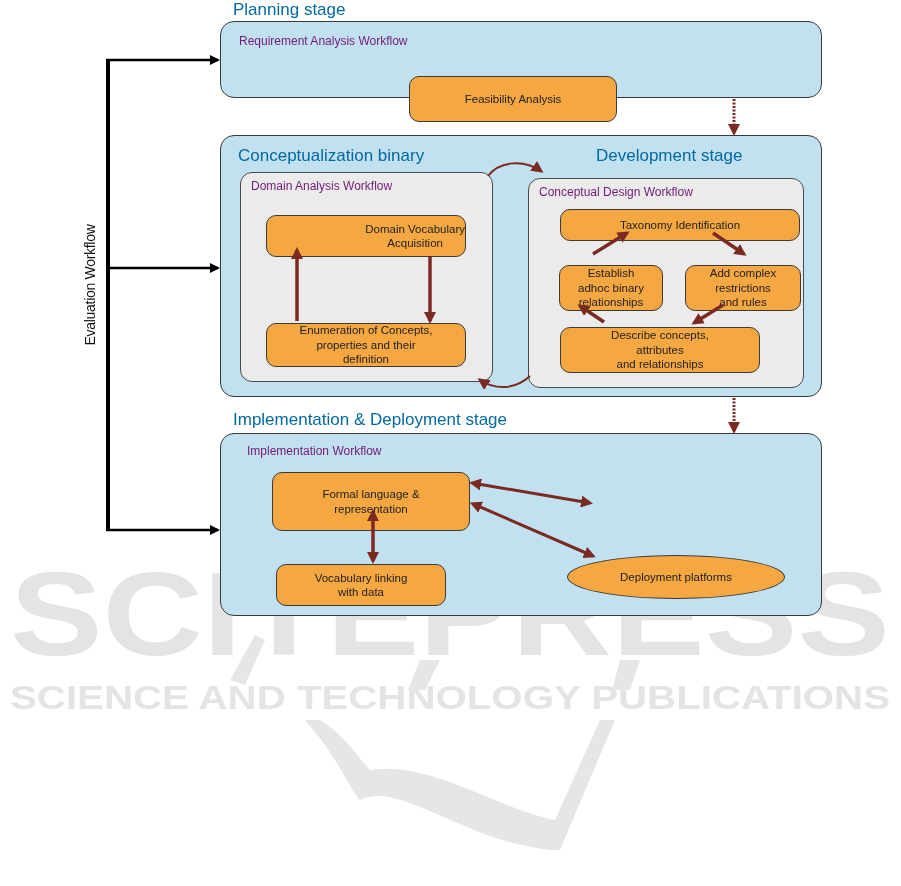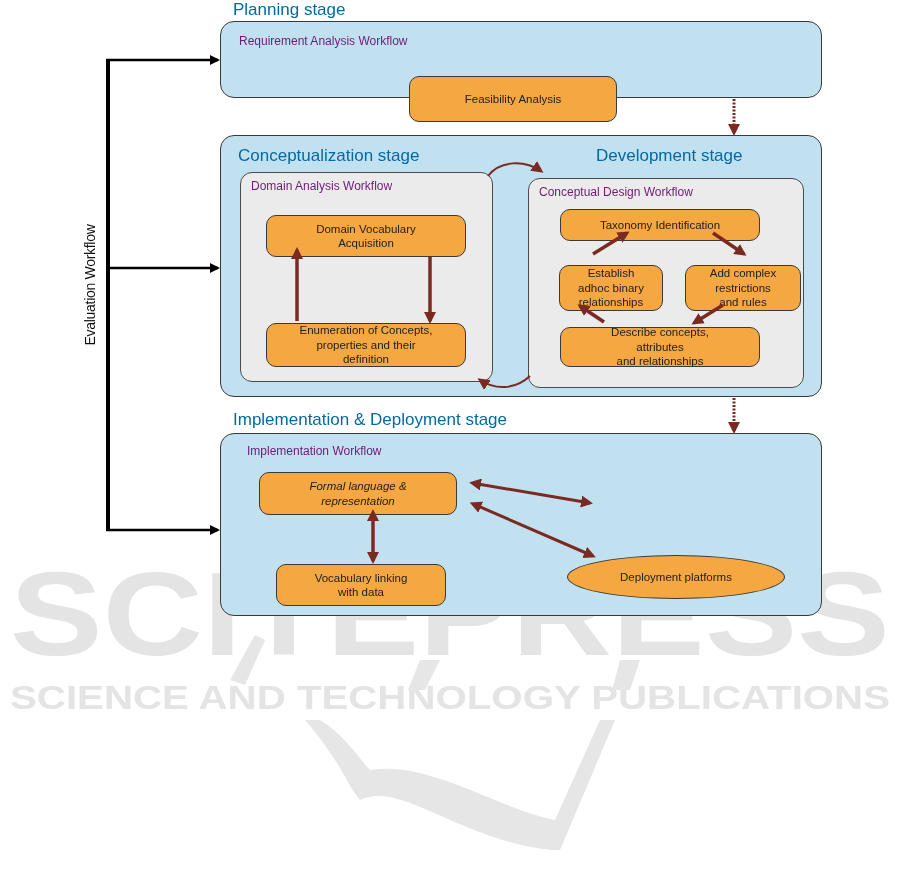--- a/index.html
+++ b/index.html
@@ -53,63 +53,63 @@
 
   <div class="stage-title" style="left:233px;top:0px;">Planning stage</div>
   <div class="panel" style="left:220px;top:21px;width:602px;height:77px;">
     <div class="wf-label" style="left:18px;top:12px;">Requirement Analysis Workflow</div>
     <div class="node" style="left:188px;top:34px;width:208px;height:46px;margin-top:20px;">
         <span>Feasibility Analysis</span>
       </div>
   </div>
 
   <div class="panel" style="left:220px;top:135px;width:602px;height:262px;">
-    <div class="stage-title" style="left:17px;top:10px;">Conceptualization stage</div>
+    <div class="stage-title" style="left:17px;top:10px;">Conceptualization binary</div>
     <div class="stage-title" style="left:375px;top:10px;">Development stage</div>
 
     <div class="subpanel" style="left:19px;top:36px;width:253px;height:210px;">
       <div class="wf-label" style="left:10px;top:6px;">Domain Analysis Workflow</div>
-      <div class="node" style="left:25px;top:42px;width:200px;height:42px;">
+      <div class="node" style="left:25px;top:42px;width:200px;height:42px;justify-content:flex-end;">
           <span>Domain Vocabulary
 Acquisition</span>
         </div>
       <div class="node" style="left:25px;top:150px;width:200px;height:44px;">
           <span>Enumeration of Concepts,
 properties and their
 definition</span>
         </div>
     </div>
 
     <div class="subpanel" style="left:307px;top:42px;width:276px;height:210px;text-decoration:underline;">
       <div class="wf-label" style="left:10px;top:6px;">Conceptual Design Workflow</div>
-      <div class="node" style="left:31px;top:30px;width:200px;height:32px;">
+      <div class="node" style="left:31px;top:30px;width:240px;height:32px;">
           <span>Taxonomy Identification</span>
         </div>
       <div class="node" style="left:10px;top:86px;width:104px;height:46px;margin-left:20px;">
           <span>Establish
 adhoc binary
 relationships</span>
         </div>
       <div class="node" style="left:156px;top:86px;width:116px;height:46px;">
           <span>Add complex
 restrictions
 and rules</span>
         </div>
-      <div class="node" style="left:31px;top:148px;width:200px;height:40px;">
+      <div class="node" style="left:31px;top:148px;width:200px;height:46px;">
           <span>Describe concepts,
 attributes
 and relationships</span>
         </div>
     </div>
   </div>
 
   <div class="stage-title" style="left:233px;top:410px;">Implementation &amp; Deployment stage</div>
   <div class="panel" style="left:220px;top:433px;width:602px;height:183px;">
     <div class="wf-label" style="left:26px;top:10px;">Implementation Workflow</div>
-    <div class="node" style="left:38px;top:38px;width:198px;height:43px;font-style:italic;">
+    <div class="node" style="left:51px;top:38px;width:198px;height:59px;">
         <span>Formal language &amp;
 representation</span>
       </div>
     <div class="node" style="left:55px;top:130px;width:170px;height:42px;">
         <span>Vocabulary linking
 with data</span>
       </div>
     <div class="node ellipse" style="left:346px;top:121px;width:218px;height:44px;">
         <span>Deployment platforms</span>
       </div>

